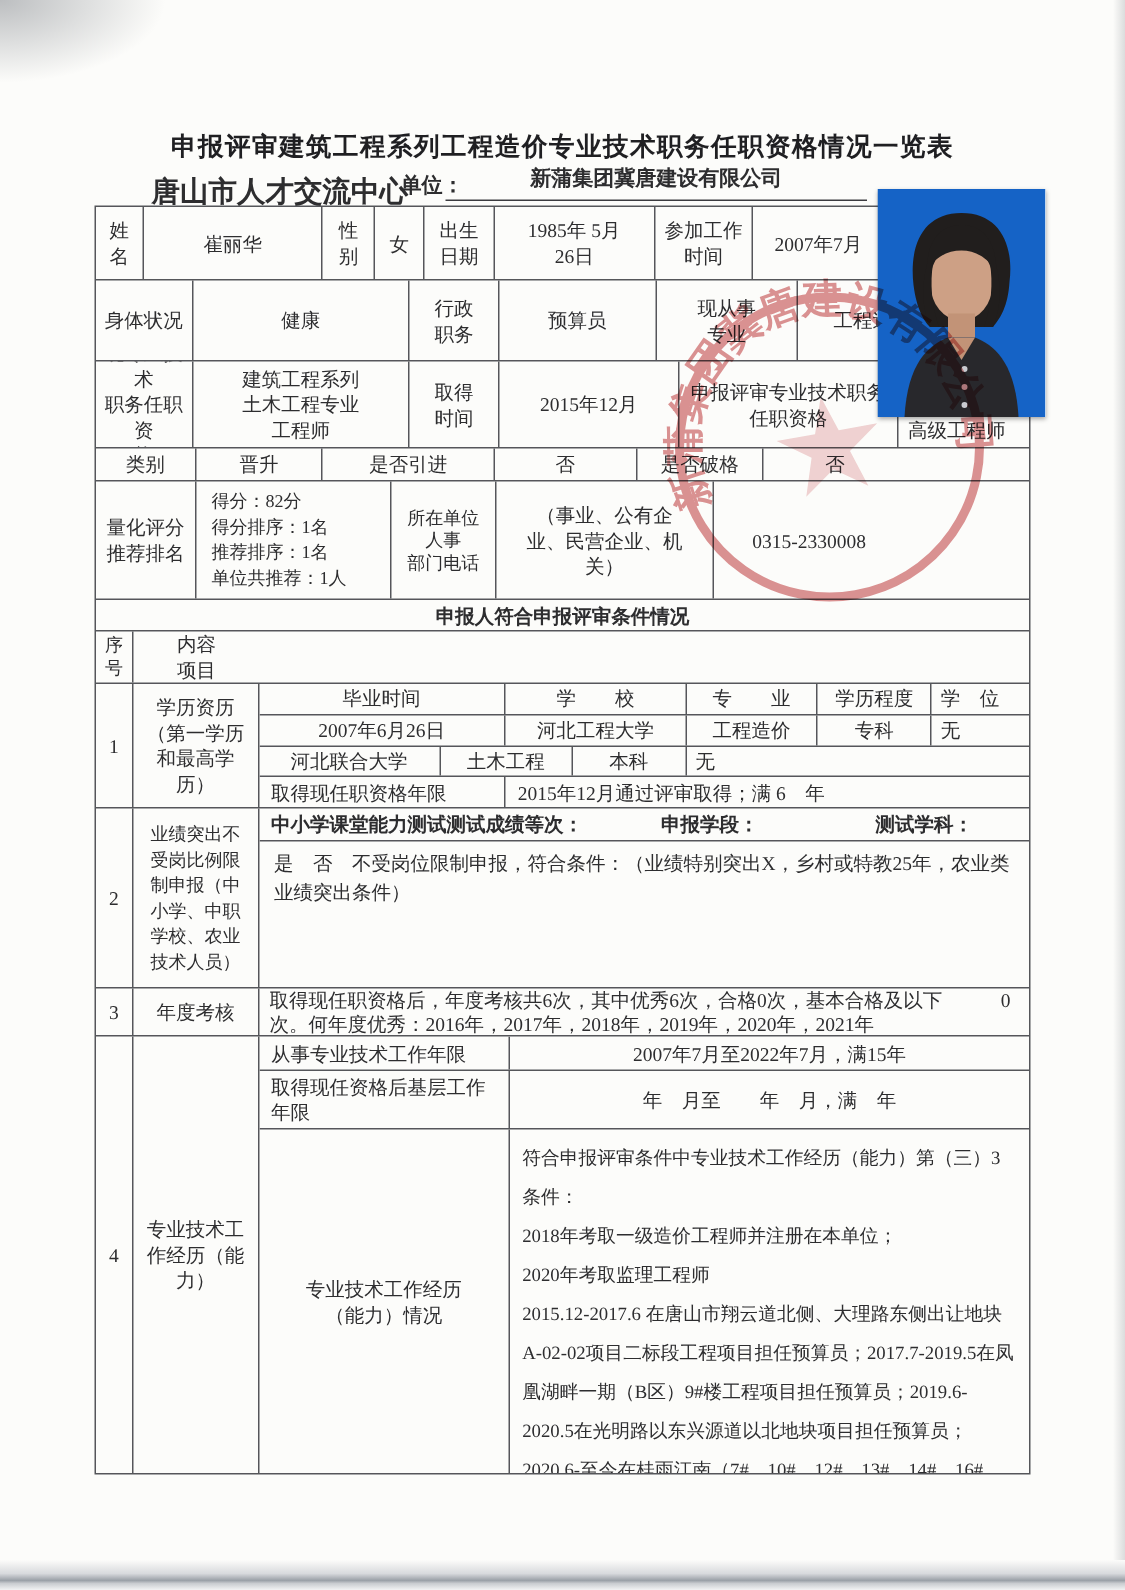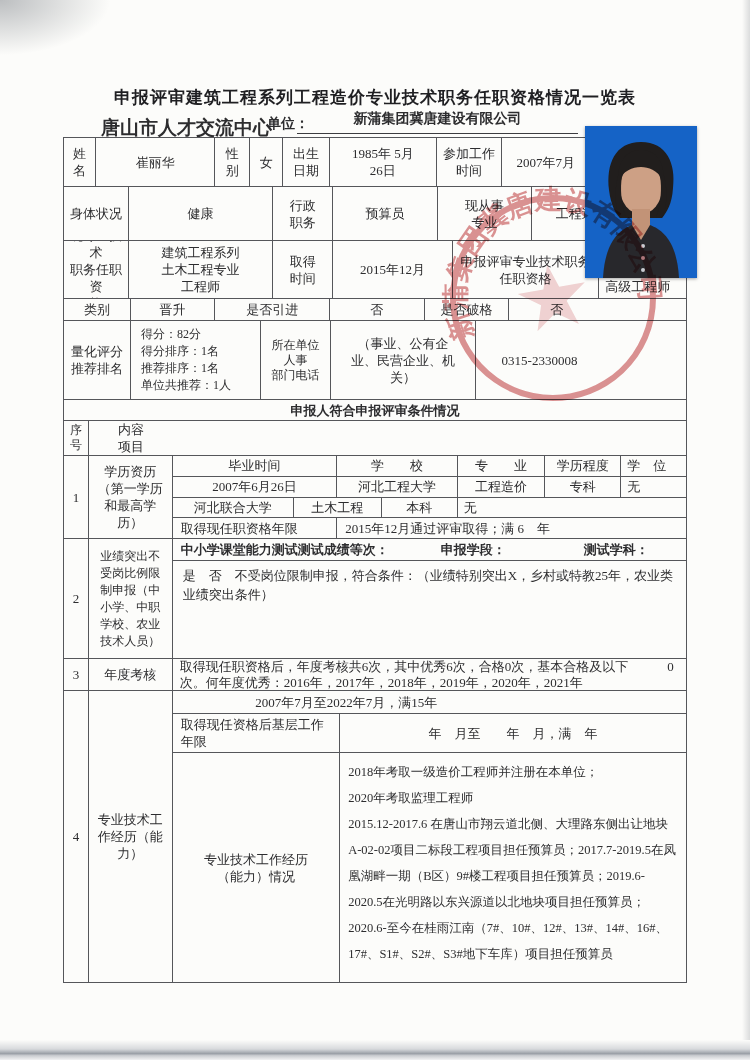--- a/index.html
+++ b/index.html
@@ -189,31 +189,33 @@
       <div class="td left" style="width:515px;padding:0 7px;line-height:15.5px">取得现任职资格后，年度考核共6次，其中优秀6次，合格0次，基本合格及以下　　　0次。何年度优秀：2016年，2017年，2018年，2019年，2020年，2021年</div>
     </div>
 
     <div class="tr" style="height:291px">
       <div class="td" style="width:25px">4</div>
       <div class="td" style="width:84px">专业技术工
 作经历（能
 力）</div>
       <div class="td col" style="width:515px">
         <div class="sub" style="height:23px">
+          <div class="td left" style="width:168px;padding-left:8px">从事专业技术工作年限</div>
           <div class="td" style="width:347px">2007年7月至2022年7月，满15年</div>
         </div>
         <div class="sub" style="height:39px">
           <div class="td left" style="width:168px;padding-left:8px">取得现任资格后基层工作
 年限</div>
           <div class="td" style="width:347px">年　月至　　年　月，满　年</div>
         </div>
         <div class="sub" style="height:229px">
           <div class="td" style="width:168px">专业技术工作经历
 （能力）情况</div>
           <div class="td col para" style="width:347px">
+            <div>符合申报评审条件中专业技术工作经历（能力）第（三）3条件：</div>
             <div>2018年考取一级造价工程师并注册在本单位；</div>
             <div>2020年考取监理工程师</div>
             <div>2015.12-2017.6 在唐山市翔云道北侧、大理路东侧出让地块A-02-02项目二标段工程项目担任预算员；2017.7-2019.5在凤凰湖畔一期（B区）9#楼工程项目担任预算员；2019.6-2020.5在光明路以东兴源道以北地块项目担任预算员；2020.6-至今在桂雨江南（7#、10#、12#、13#、14#、16#、17#、S1#、S2#、S3#地下车库）项目担任预算员</div>
           </div>
         </div>
       </div>
     </div>
 
   </div>
 

